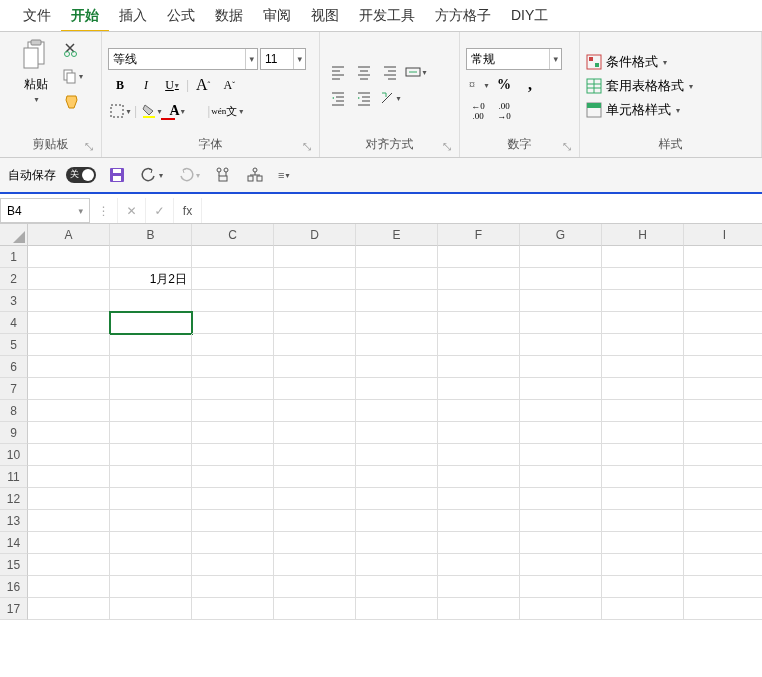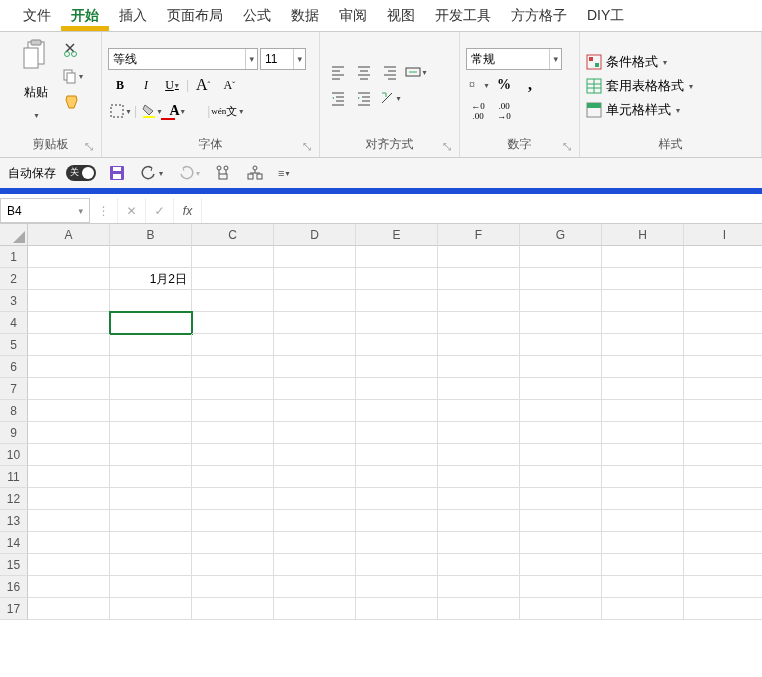--- a/index.html
+++ b/index.html
@@ -1,40 +1,40 @@
 <!DOCTYPE html>
 <html><head>
 <meta charset="utf-8">
 <style>
   * { box-sizing: border-box; margin: 0; padding: 0; }
   body { font-family: "Microsoft YaHei", sans-serif; font-size: 12px; background: #fff; width: 762px; height: 677px; overflow: hidden; }
   
   .menubar { display: flex; background: #fff; height: 32px; align-items: stretch; border-bottom: 1px solid #ccc; padding-left: 13px; }
   .menubar .tab { padding: 7px 10px; font-size: 14px; color: #333; cursor: pointer; }
-  .menubar .tab.active { color: #1a7f37; font-weight: bold; border-bottom: 5px solid #eab308; }
+  .menubar .tab.active { color: #1a7f37; font-weight: bold; border-bottom: 1px solid #eab308; }
   
   .ribbon { display: flex; background: #f5f5f5; height: 126px; border-bottom: 1px solid #ccc; }
   .group { border-right: 1px solid #ddd; padding: 4px 6px 2px 6px; display: flex; flex-direction: column; justify-content: space-between; }
   .group-body { flex: 1; display: flex; align-items: flex-start; gap: 4px; justify-content: center; }
   .group-label { text-align: center; font-size: 12px; color: #555; padding: 2px 0; position: relative; }
   .group-launcher { position: absolute; right: 2px; bottom: 2px; font-size: 10px; color: #888; cursor: pointer; }
   
   .btn { display: inline-flex; align-items: center; justify-content: center; cursor: pointer; padding: 2px; }
   .btn svg { display: block; }
-  .vstack { display: flex; flex-direction: column; gap: 10px; }
+  .vstack { display: flex; flex-direction: column; gap: 2px; }
   .hstack { display: flex; flex-direction: row; gap: 2px; align-items: center; }
   
   .combo { display: inline-flex; align-items: center; border: 1px solid #aaa; background: #fff; height: 22px; font-size: 12px; }
   .combo input { border: none; outline: none; padding: 0 4px; font-size: 12px; width: 100%; }
   .combo .arrow { padding: 0 3px; color: #555; font-size: 9px; border-left: 1px solid #ccc; height: 100%; display: flex; align-items: center; }
   
   .fontbtn { width: 24px; height: 22px; display: inline-flex; align-items: center; justify-content: center; cursor: pointer; font-family: "Times New Roman", serif; }
   .drop { font-size: 8px; color: #555; padding-left: 1px; }
   
-  .qat { display: flex; align-items: center; height: 36px; background: #f5f5f5; border-bottom: 6px solid #1d4ed8; padding: 0 8px; gap: 10px; }
+  .qat { display: flex; align-items: center; height: 36px; background: #f5f5f5; border-bottom: 2px solid #1d4ed8; padding: 0 8px; gap: 10px; }
   .toggle { width: 30px; height: 16px; border-radius: 8px; background: #333; position: relative; display: inline-block; }
   .toggle::after { content: ''; position: absolute; width: 12px; height: 12px; background: #fff; border-radius: 50%; top: 2px; right: 2px; }
   
   .formula-bar { display: flex; align-items: stretch; height: 26px; border-bottom: 1px solid #ccc; background: #fff; margin-top: 4px; }
   .namebox { width: 90px; border: 1px solid #ccc; display: flex; align-items: center; padding: 0 6px; font-size: 12px; }
   .namebox .arrow { margin-left: auto; font-size: 9px; color: #888; }
   .fb-btn { width: 28px; display: flex; align-items: center; justify-content: center; color: #aaa; border-right: 1px solid #eee; cursor: pointer; }
   .fb-input { flex: 1; border: none; outline: none; padding: 0 6px; }
   
   .grid { display: flex; }
@@ -52,21 +52,20 @@
   .icon16 { width: 16px; height: 16px; }
   .style-item { display: flex; align-items: center; gap: 4px; padding: 2px 0; cursor: pointer; font-size: 13px; }
 </style>
 </head>
 <body>
 
 <div class="menubar">
   <div class="tab">文件</div>
   <div class="tab active">开始</div>
   <div class="tab">插入</div>
-  <div class="tab">页面布局</div>
   <div class="tab">公式</div>
   <div class="tab">数据</div>
   <div class="tab">审阅</div>
   <div class="tab">视图</div>
   <div class="tab">开发工具</div>
   <div class="tab">方方格子</div>
   <div class="tab">DIY工</div>
 </div>
 
 <div class="ribbon">
@@ -331,21 +330,21 @@
 </div>
 
 <div class="formula-bar">
   <div class="namebox">
       <span>B4</span>
       <span class="arrow">▾</span>
     </div>
   <div class="fb-btn">⋮</div>
   <div class="fb-btn">✕</div>
   <div class="fb-btn">✓</div>
-  <div class="fb-btn" style="font-style:italic;color:#555">fx</div>
+  <div class="fb-btn" style="color:#555">fx</div>
   <input class="fb-input" value="" style="">
 </div>
 
 <div class="grid">
   <div class="rowhdrs">
     <div class="corner"></div>
   <div class="rowhdr">1</div>
       <div class="rowhdr">2</div>
       <div class="rowhdr">3</div>
       <div class="rowhdr">4</div>

